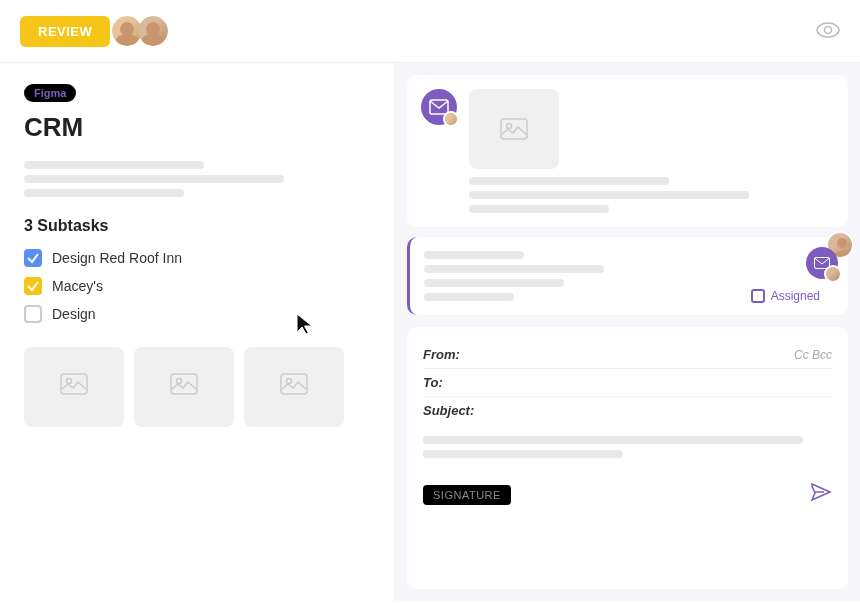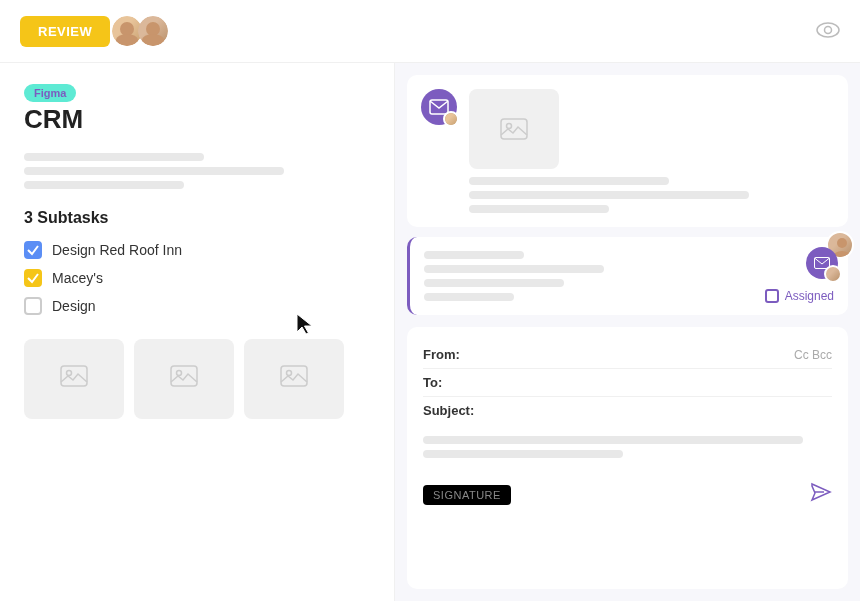--- a/index.html
+++ b/index.html
@@ -90,27 +90,27 @@
     
     .left-panel {
       width: 395px;
       padding: 20px 24px;
       border-right: 1px solid #f0f0f0;
       overflow-y: auto;
     }
 
     .tag-figma {
       display: inline-block;
-      background: #5eead4;
+      background: #000000;
       color: #7c5cbf;
       font-size: 11px;
       font-weight: 600;
       padding: 3px 10px;
       border-radius: 20px;
-      margin-bottom: 2px;
+      margin-bottom: 10px;
     }
 
     .project-title {
       font-size: 26px;
       font-weight: 700;
       color: #222;
       margin-bottom: 18px;
     }
 
     .text-lines {
@@ -266,21 +266,21 @@
       align-items: center;
       justify-content: center;
       flex-shrink: 0;
     }
 
     .assigned-badge {
       display: flex;
       align-items: center;
       gap: 6px;
       position: absolute;
-      right: 14px;
+      right: 28px;
       bottom: 12px;
     }
     .assigned-checkbox {
       width: 14px;
       height: 14px;
       border: 2px solid #7c5cbf;
       border-radius: 3px;
     }
     .assigned-text {
       font-size: 12px;
@@ -295,20 +295,21 @@
       padding: 14px 16px;
       flex: 1;
     }
     .email-field-row {
       display: flex;
       align-items: center;
       padding: 6px 0;
       border-bottom: 1px solid #f0f0f0;
       font-size: 13px;
       color: #555;
+      font-style: italic;
     }
     .email-field-label {
       font-weight: 600;
       min-width: 60px;
       color: #333;
     }
     .email-cc-bcc {
       margin-left: auto;
       font-size: 12px;
       color: #aaa;

